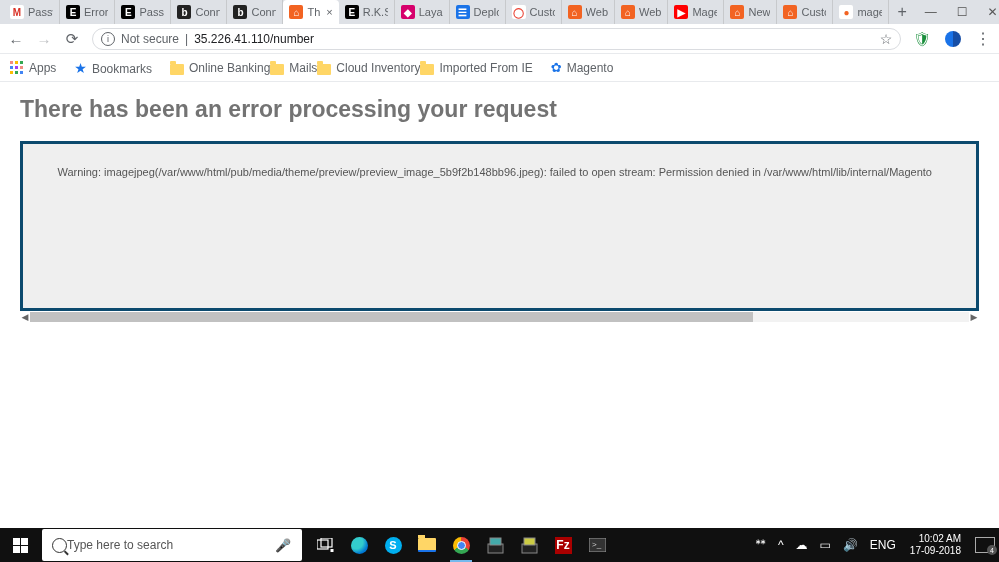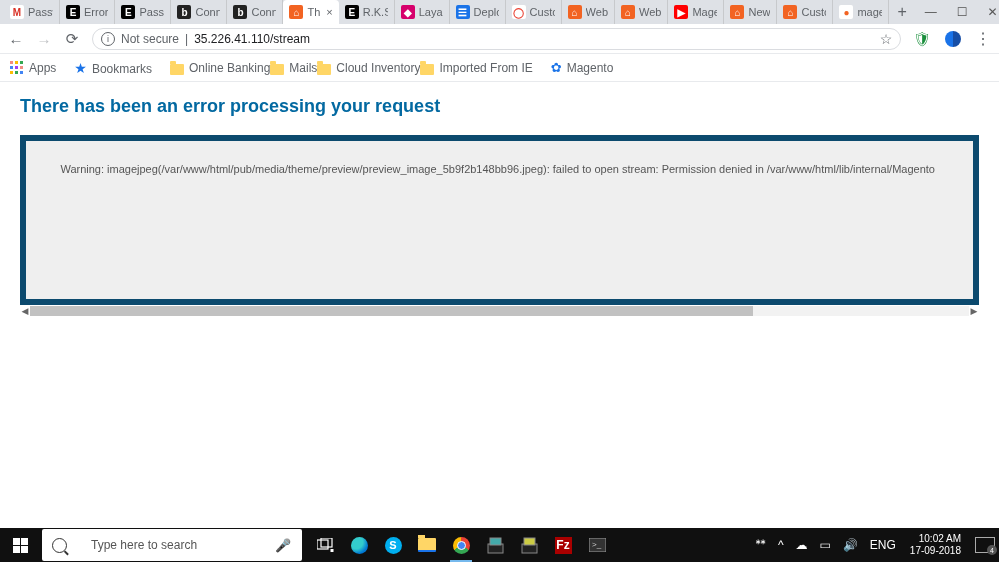--- a/index.html
+++ b/index.html
@@ -34,33 +34,33 @@
     .apps-ico span:nth-child(4){background:#4285f4;}
     .apps-ico span:nth-child(5){background:#a142f4;}
     .apps-ico span:nth-child(6){background:#f28b82;}
     .apps-ico span:nth-child(7){background:#fbbc04;}
     .apps-ico span:nth-child(8){background:#34a853;}
     .apps-ico span:nth-child(9){background:#4285f4;}
     .star-ico{color:#1a73e8;font-size:14px;}
     .gear-ico{color:#1a73e8;font-size:13px;}
     
     .page { flex:1; padding: 14px 20px; overflow:hidden; background:#fff;}
-    .page h1 { font-size: 18px; font-weight: 700; color:#0369a1; margin-bottom: 18px; font-family: Arial, sans-serif;}
-    .err-box { background:#efefef; border:6px solid #0c4a6e; padding:10px 8px 4px 8px; font-family: Consolas, "Courier New", monospace; font-size:11px; color:#555; white-space:pre; overflow:hidden; position:relative; height:170px;}
+    .page h1 { font-size: 23px; font-weight: 700; color:#737373; margin-bottom: 18px; font-family: Arial, sans-serif;}
+    .err-box { background:#efefef; border:3px solid #0c4a6e; padding:10px 8px 4px 8px; font-family: Consolas, "Courier New", monospace; font-size:11px; color:#555; white-space:pre; overflow:hidden; position:relative; height:170px;}
     .err-scroll{height:12px;display:flex;align-items:center;margin-top:0;}
     .err-scroll .arrow{width:10px;font-size:9px;color:#666;text-align:center;}
     .err-scroll .track{flex:1;height:10px;background:#f2f2f2;display:flex;align-items:center;}
     .err-scroll .thumb{height:10px;background:#c1c1c1;width:77%;}
     .log-line{font-size:12px;color:#333;margin-top:4px;font-family:Arial,sans-serif;}
     
     .taskbar { height: 34px; background:#101010; display:flex; align-items:center; color:#fff; font-size:12px;}
     .start-btn{width:40px;height:100%;display:flex;align-items:center;justify-content:center;cursor:pointer;}
     .win-logo{width:15px;height:15px;display:grid;grid-template-columns:1fr 1fr;grid-template-rows:1fr 1fr;gap:1px;}
     .win-logo span{background:#fff;}
-    .search-box{background:#fff;height:28px;display:flex;align-items:center;padding:16px 10px;gap:24px;flex:0 0 260px;border-radius:2px;color:#555;margin-left:2px;}
+    .search-box{background:#fff;height:28px;display:flex;align-items:center;padding:16px 10px;gap:0;flex:0 0 260px;border-radius:2px;color:#555;margin-left:2px;}
     .search-box .circle{width:15px;height:15px;border:1.5px solid #333;border-radius:50%;position:relative;}
     .search-box .circle::after{content:"";position:absolute;width:5px;height:1.5px;background:#333;bottom:-2px;right:-3px;transform:rotate(45deg);}
     .search-box .mic{margin-left:auto;color:#333;font-size:13px;}
     .task-icons{display:flex;height:100%;align-items:center;gap:4px;margin-left:8px;}
     .t-ico{width:30px;height:100%;display:flex;align-items:center;justify-content:center;font-size:16px;cursor:pointer;}
     .t-ico.chrome{position:relative}
     .chrome-c{width:17px;height:17px;border-radius:50%;background:conic-gradient(#ea4335 0 120deg,#34a853 120deg 240deg,#fbbc04 240deg 360deg);display:flex;align-items:center;justify-content:center;}
     .chrome-c::after{content:"";width:7px;height:7px;border-radius:50%;background:#4285f4;border:1.5px solid #fff;}
     .chrome-line{position:absolute;bottom:0;left:4px;right:4px;height:2px;background:#76b9ed;}
     .edge-c{width:17px;height:17px;border-radius:50%;background:radial-gradient(circle at 30% 30%,#3cc 0 40%,#0078d4 70%);}
@@ -156,21 +156,21 @@
 </div>
 
 <div class="addr-row">
   <span class="nav-ico">←</span>
   <span class="nav-ico" style="color:#c0c2c5">→</span>
   <span class="nav-ico">⟳</span>
   <div class="addr-box">
     <span class="info-icn">i</span>
     <span>Not secure</span>
     <span>|</span>
-    <span style="color:#202124">35.226.41.110/stream</span>
+    <span style="color:#202124">35.226.41.110/number</span>
     <span style="flex:1"></span>
     <span style="font-size:14px;color:#5f6368">☆</span>
   </div>
   <div class="addr-right">
     <span class="shield-ico">🛡</span>
     <span class="avatar-ico"></span>
     <span style="font-size:16px;">⋮</span>
   </div>
 </div>
 

